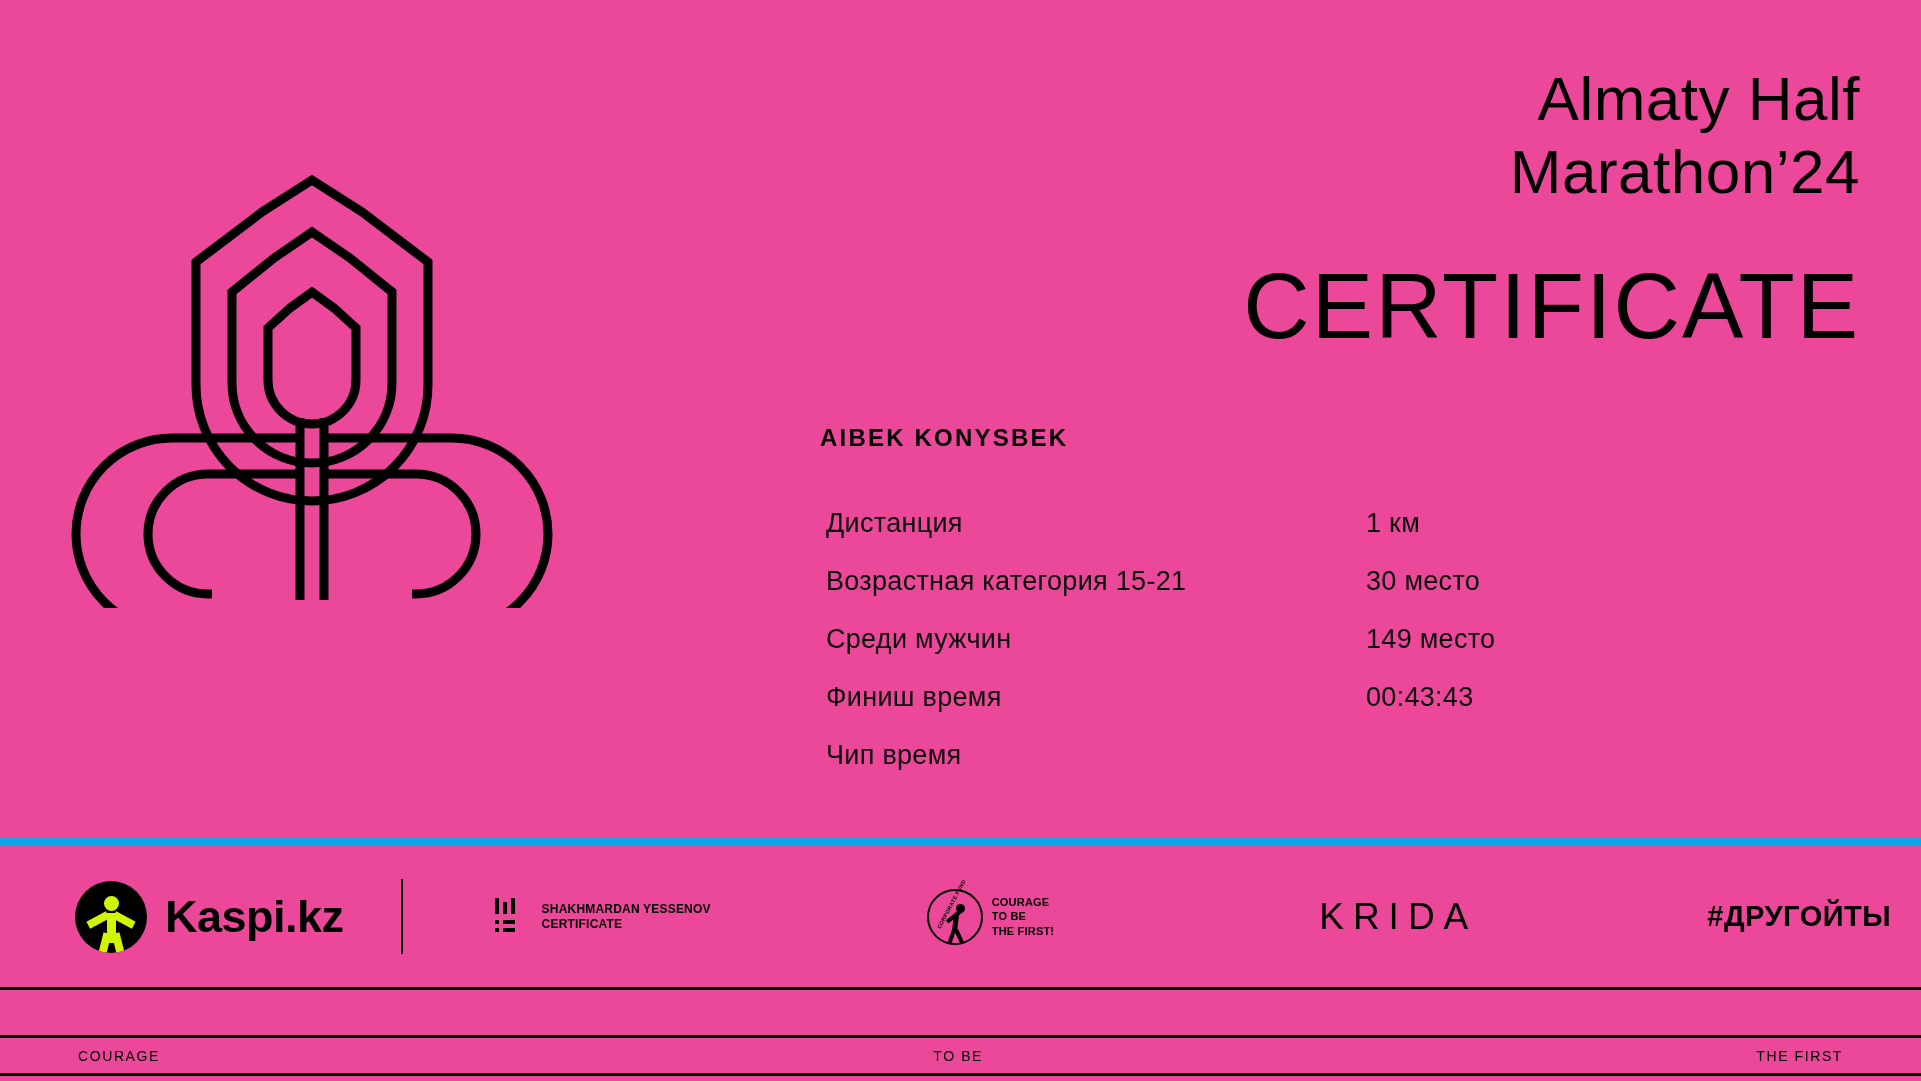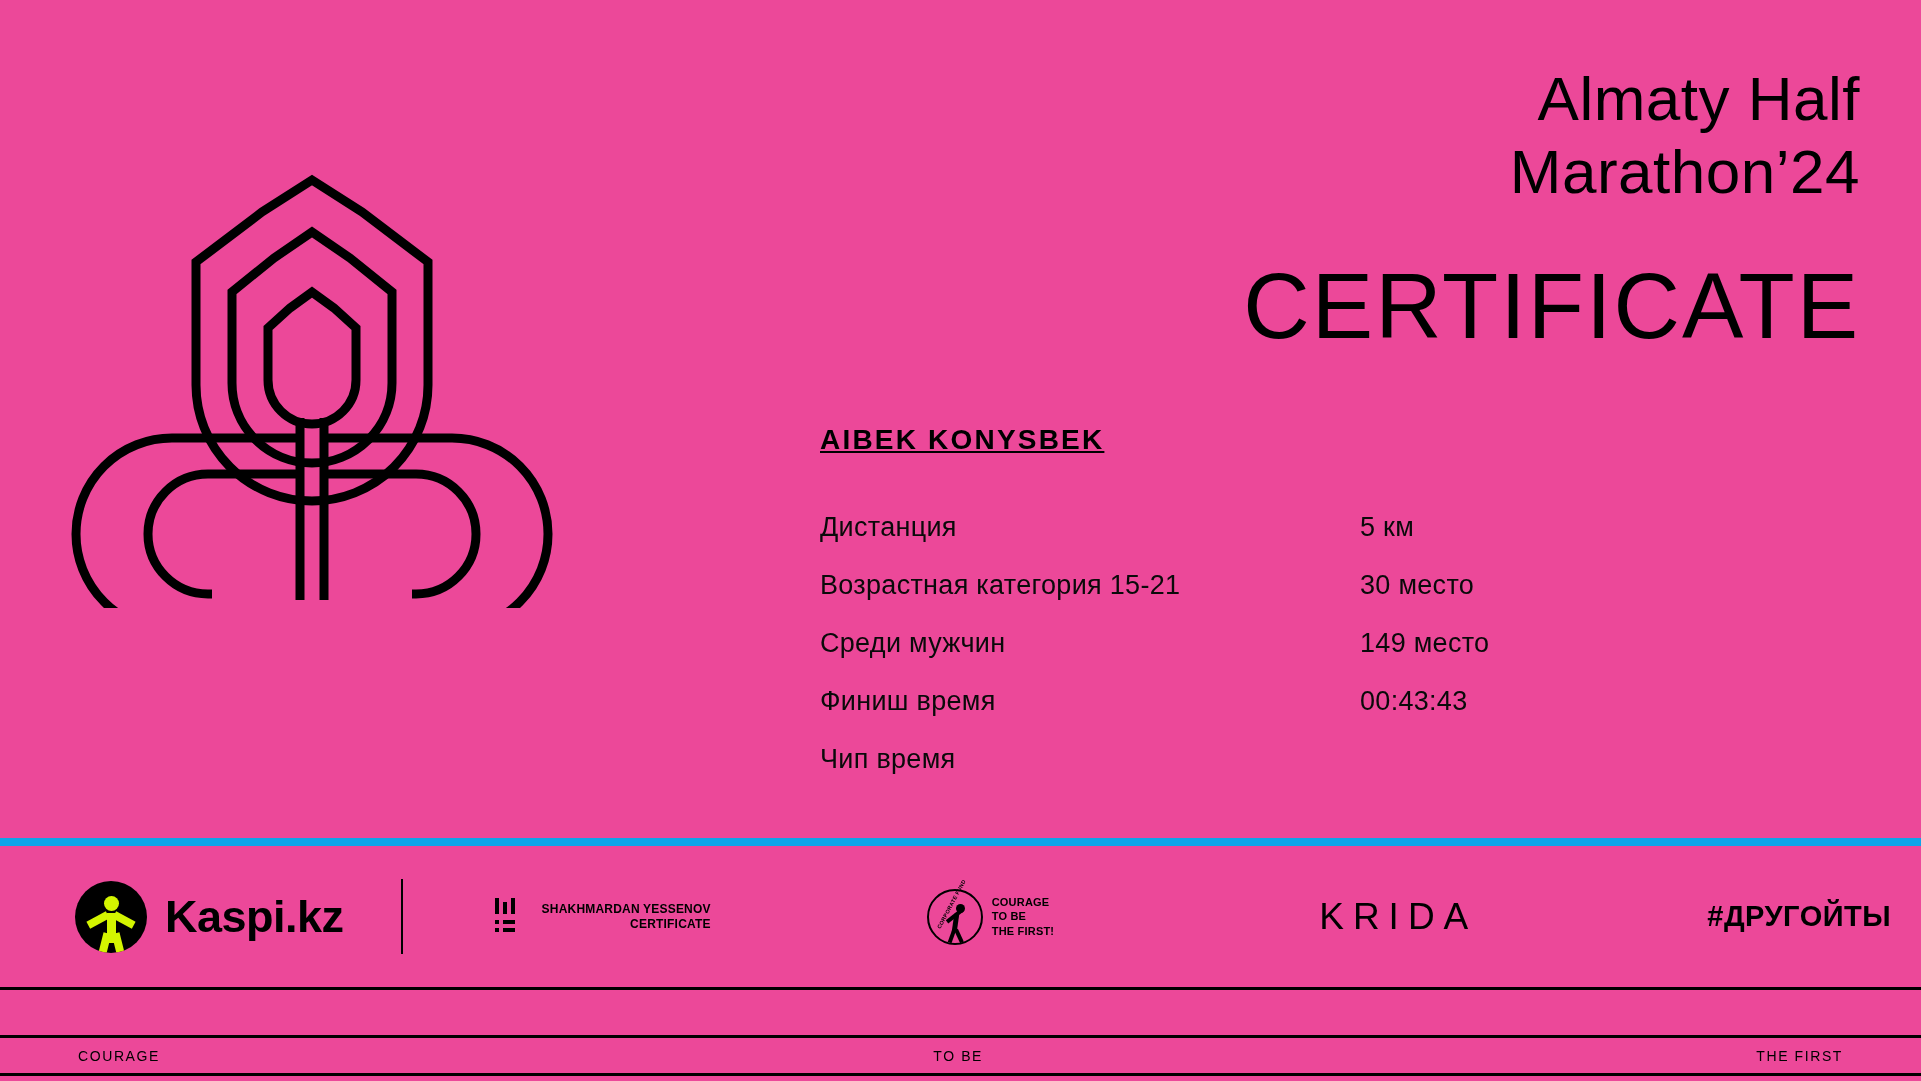--- a/index.html
+++ b/index.html
@@ -66,45 +66,45 @@
     line-height: 1;
     font-weight: 400;
     letter-spacing: 2px;
     margin-top: 52px;
     color: #000;
   }
 
   .athlete-name {
     margin-top: 72px;
     margin-left: 20px;
-    font-size: 28px;
+    font-size: 24px;
     font-weight: bold;
     letter-spacing: 2.2px;
     color: #000;
-    text-decoration: underline;
   }
 
   .results {
     margin-top: 46px;
     margin-left: 20px;
     width: 780px;
   }
 
   .result-row {
     display: flex;
     align-items: baseline;
     margin-bottom: 8px;
   }
 
   .result-label {
     flex: 0 0 540px;
     font-size: 27px;
     line-height: 50px;
     letter-spacing: 0.3px;
     color: #0a0a0a;
+    margin-left: 6px;
   }
 
   .result-value {
     flex: 1;
     font-size: 27px;
     line-height: 50px;
     letter-spacing: 0.3px;
     color: #0a0a0a;
   }
 
@@ -202,21 +202,20 @@
     position: relative;
   }
   .ym-bar { position: absolute; background: #000; }
 
   .yessenov-text {
     font-size: 12px;
     font-weight: bold;
     line-height: 1.25;
     letter-spacing: 0.2px;
     color: #000;
-    text-align: right;
   }
 
   .sponsor-courage {
     display: flex;
     align-items: center;
     gap: 9px;
     margin-left: 216px;
   }
   .courage-mark {
     width: 56px; height: 56px;
@@ -347,21 +346,21 @@
         <div>Marathon’24</div>
       </div>
 
       <div class="cert-word">CERTIFICATE</div>
 
       <div class="athlete-name">AIBEK KONYSBEK</div>
 
       <div class="results">
         <div class="result-row">
           <div class="result-label">Дистанция</div>
-          <div class="result-value">5 км</div>
+          <div class="result-value">1 км</div>
         </div>
         <div class="result-row">
           <div class="result-label">Возрастная категория 15-21</div>
           <div class="result-value">30 место</div>
         </div>
         <div class="result-row">
           <div class="result-label">Среди мужчин</div>
           <div class="result-value">149 место</div>
         </div>
         <div class="result-row">

